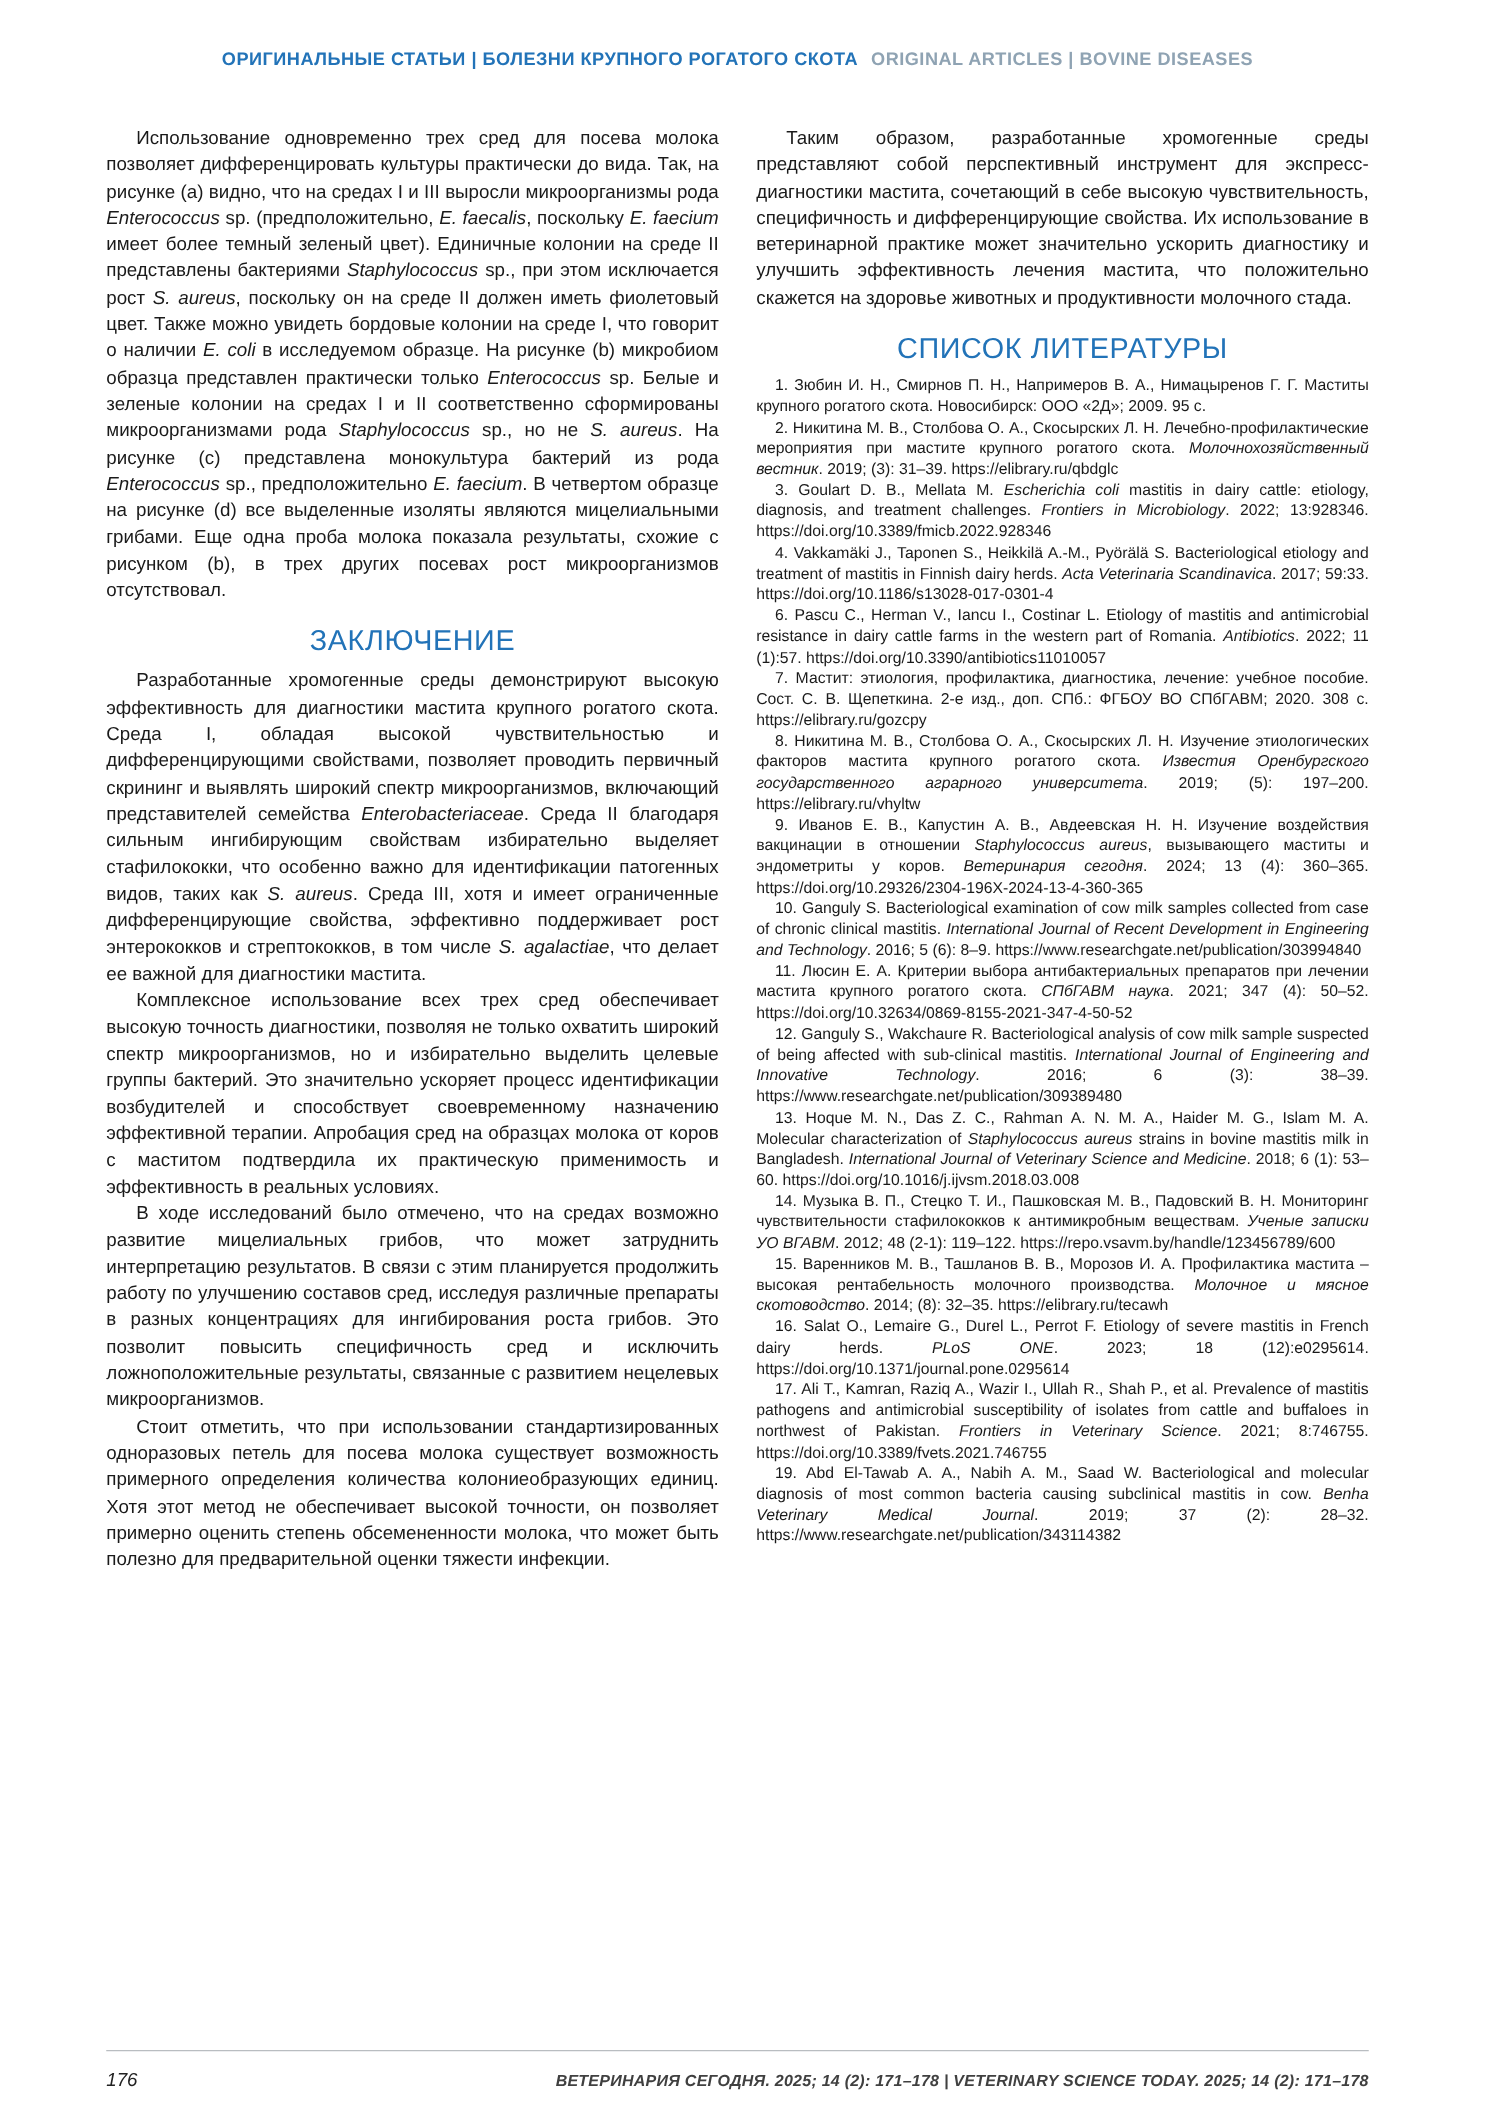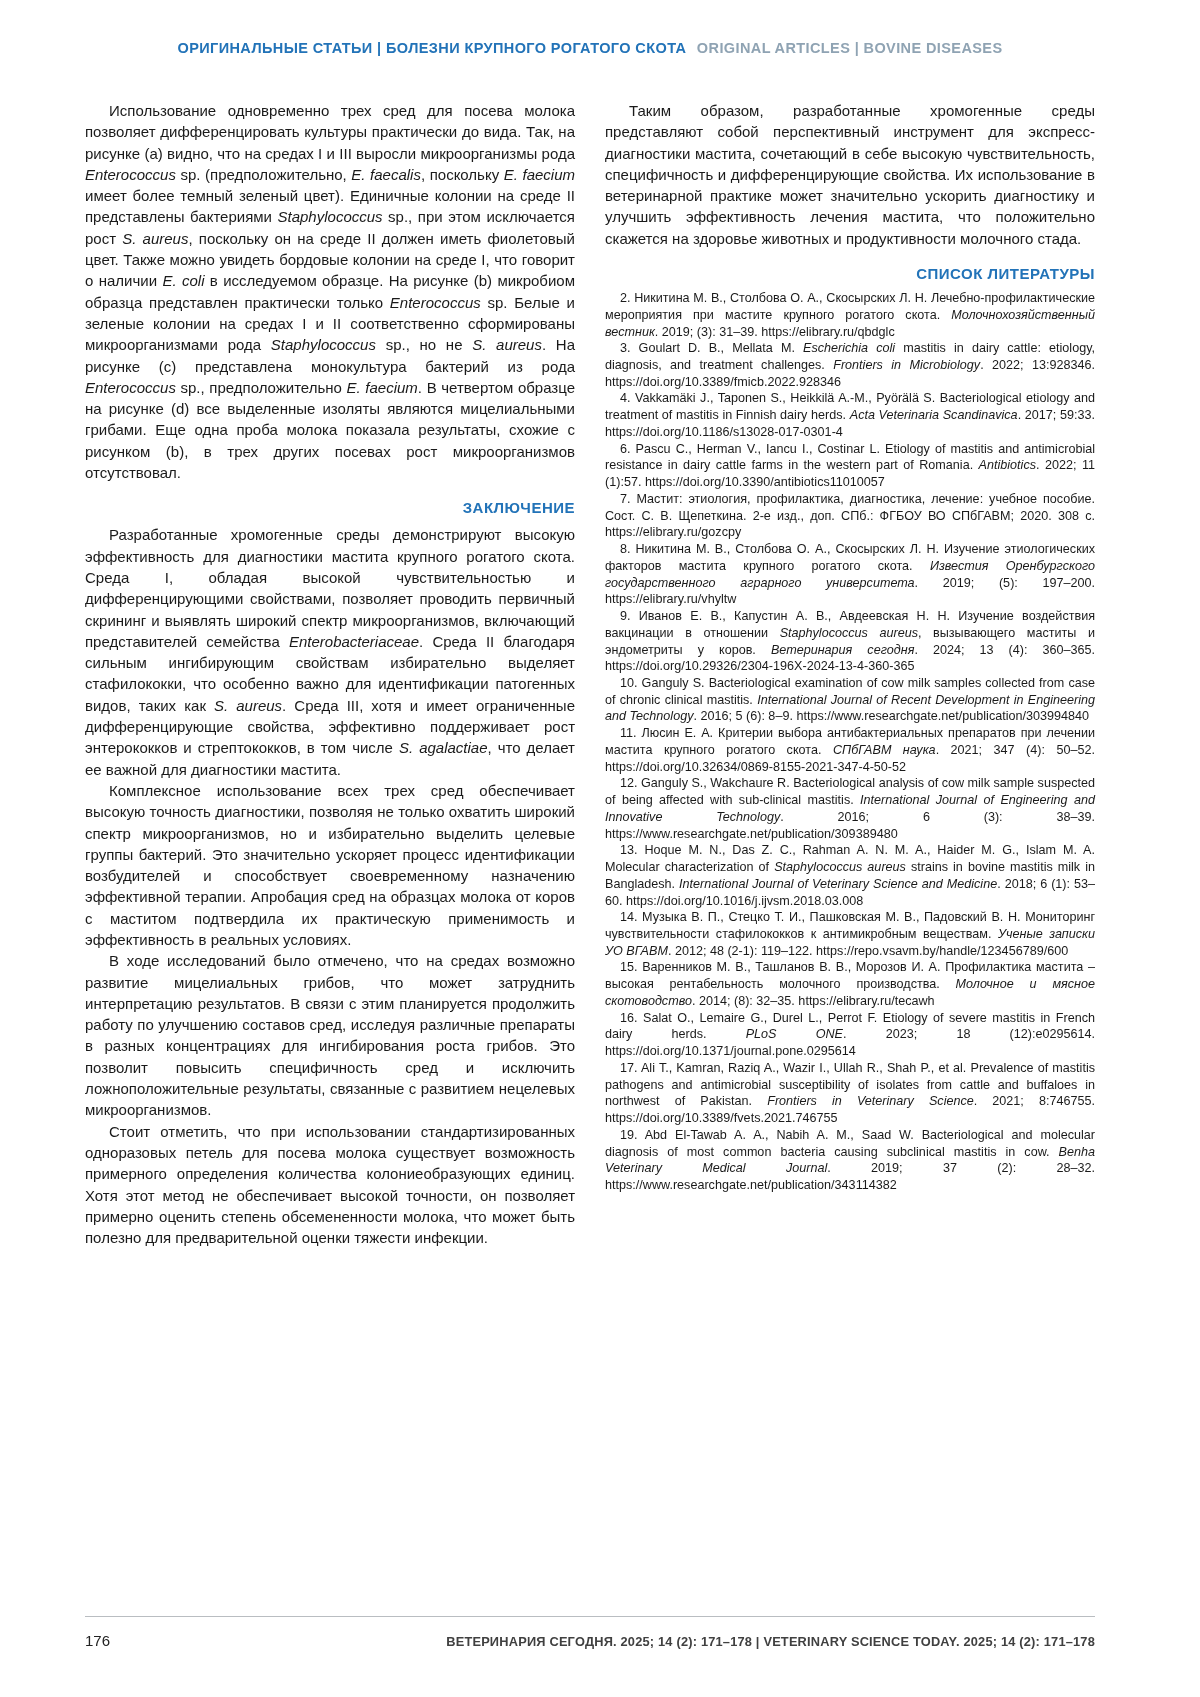--- a/index.html
+++ b/index.html
@@ -30,38 +30,39 @@
   .col { flex: 1 1 0; min-width: 0; text-align: justify; }
   .body-par {
     font-size: 15px;
     line-height: 1.42;
     text-indent: 24px;
     text-align: justify;
     hyphens: auto;
   }
   .sec-heading {
     color: #2273b8;
-    font-size: 15px;
-    font-weight: 700;
+    font-size: 23px;
+    font-weight: 400;
     letter-spacing: 0.5px;
     margin: 16px 0 8px 0;
-    text-align: right;
+    text-align: center;
   }
   .refs { margin-top: 2px; }
   .ref-par {
     font-size: 12.6px;
     line-height: 1.33;
     text-indent: 15px;
     text-align: justify;
     hyphens: auto;
   }
   .page-footer {
     position: absolute;
     left: 85px; right: 85px;
-    bottom: 48px;
+    bottom: 24px;
+    font-style: italic;
   }
   .footer-rule {
     border-top: 1px solid #b9bdc1;
     margin-bottom: 15px;
   }
   .footer-row {
     display: flex;
     justify-content: space-between;
     align-items: baseline;
   }
@@ -98,20 +99,21 @@
           <p class="body-par">Стоит отметить, что при использовании стандартизированных одноразовых петель для посева молока существует возможность примерного определения количества колониеобразующих единиц. Хотя этот метод не обеспечивает высокой точности, он позволяет примерно оценить степень обсемененности молока, что может быть полезно для предварительной оценки тяжести инфекции.</p>
         </div>
     </section>
 
     <section class="col">
       <div>
           <p class="body-par">Таким образом, разработанные хромогенные среды представляют собой перспективный инструмент для экспресс-диагностики мастита, сочетающий в себе высокую чувствительность, специфичность и дифференцирующие свойства. Их использование в ветеринарной практике может значительно ускорить диагностику и улучшить эффективность лечения мастита, что положительно скажется на здоровье животных и продуктивности молочного стада.</p>
         </div>
       <h2 class="sec-heading">СПИСОК ЛИТЕРАТУРЫ</h2>
       <div class="refs">
+          <p class="ref-par">1. Зюбин И. Н., Смирнов П. Н., Напримеров В. А., Нимацыренов Г. Г. Маститы крупного рогатого скота. Новосибирск: ООО «2Д»; 2009. 95 с.</p>
           <p class="ref-par">2. Никитина М. В., Столбова О. А., Скосырских Л. Н. Лечебно-профилактические мероприятия при мастите крупного рогатого скота. <i>Молочнохозяйственный вестник</i>. 2019; (3): 31–39. https://elibrary.ru/qbdglc</p>
           <p class="ref-par">3. Goulart D. B., Mellata M. <i>Escherichia coli</i> mastitis in dairy cattle: etiology, diagnosis, and treatment challenges. <i>Frontiers in Microbiology</i>. 2022; 13:928346. https://doi.org/10.3389/fmicb.2022.928346</p>
           <p class="ref-par">4. Vakkamäki J., Taponen S., Heikkilä A.-M., Pyörälä S. Bacteriological etiology and treatment of mastitis in Finnish dairy herds. <i>Acta Veterinaria Scandinavica</i>. 2017; 59:33. https://doi.org/10.1186/s13028-017-0301-4</p>
           <p class="ref-par">6. Pascu C., Herman V., Iancu I., Costinar L. Etiology of mastitis and antimicrobial resistance in dairy cattle farms in the western part of Romania. <i>Antibiotics</i>. 2022; 11 (1):57. https://doi.org/10.3390/antibiotics11010057</p>
           <p class="ref-par">7. Мастит: этиология, профилактика, диагностика, лечение: учебное пособие. Сост. С. В. Щепеткина. 2-е изд., доп. СПб.: ФГБОУ ВО СПбГАВМ; 2020. 308 с. https://elibrary.ru/gozcpy</p>
           <p class="ref-par">8. Никитина М. В., Столбова О. А., Скосырских Л. Н. Изучение этиологических факторов мастита крупного рогатого скота. <i>Известия Оренбургского государственного аграрного университета</i>. 2019; (5): 197–200. https://elibrary.ru/vhyltw</p>
           <p class="ref-par">9. Иванов Е. В., Капустин А. В., Авдеевская Н. Н. Изучение воздействия вакцинации в отношении <i>Staphylococcus aureus</i>, вызывающего маститы и эндометриты у коров. <i>Ветеринария сегодня</i>. 2024; 13 (4): 360–365. https://doi.org/10.29326/2304-196X-2024-13-4-360-365</p>
           <p class="ref-par">10. Ganguly S. Bacteriological examination of cow milk samples collected from case of chronic clinical mastitis. <i>International Journal of Recent Development in Engineering and Technology</i>. 2016; 5 (6): 8–9. https://www.researchgate.net/publication/303994840</p>
           <p class="ref-par">11. Люсин Е. А. Критерии выбора антибактериальных препаратов при лечении мастита крупного рогатого скота. <i>СПбГАВМ наука</i>. 2021; 347 (4): 50–52. https://doi.org/10.32634/0869-8155-2021-347-4-50-52</p>
           <p class="ref-par">12. Ganguly S., Wakchaure R. Bacteriological analysis of cow milk sample suspected of being affected with sub-clinical mastitis. <i>International Journal of Engineering and Innovative Technology</i>. 2016; 6 (3): 38–39. https://www.researchgate.net/publication/309389480</p>

